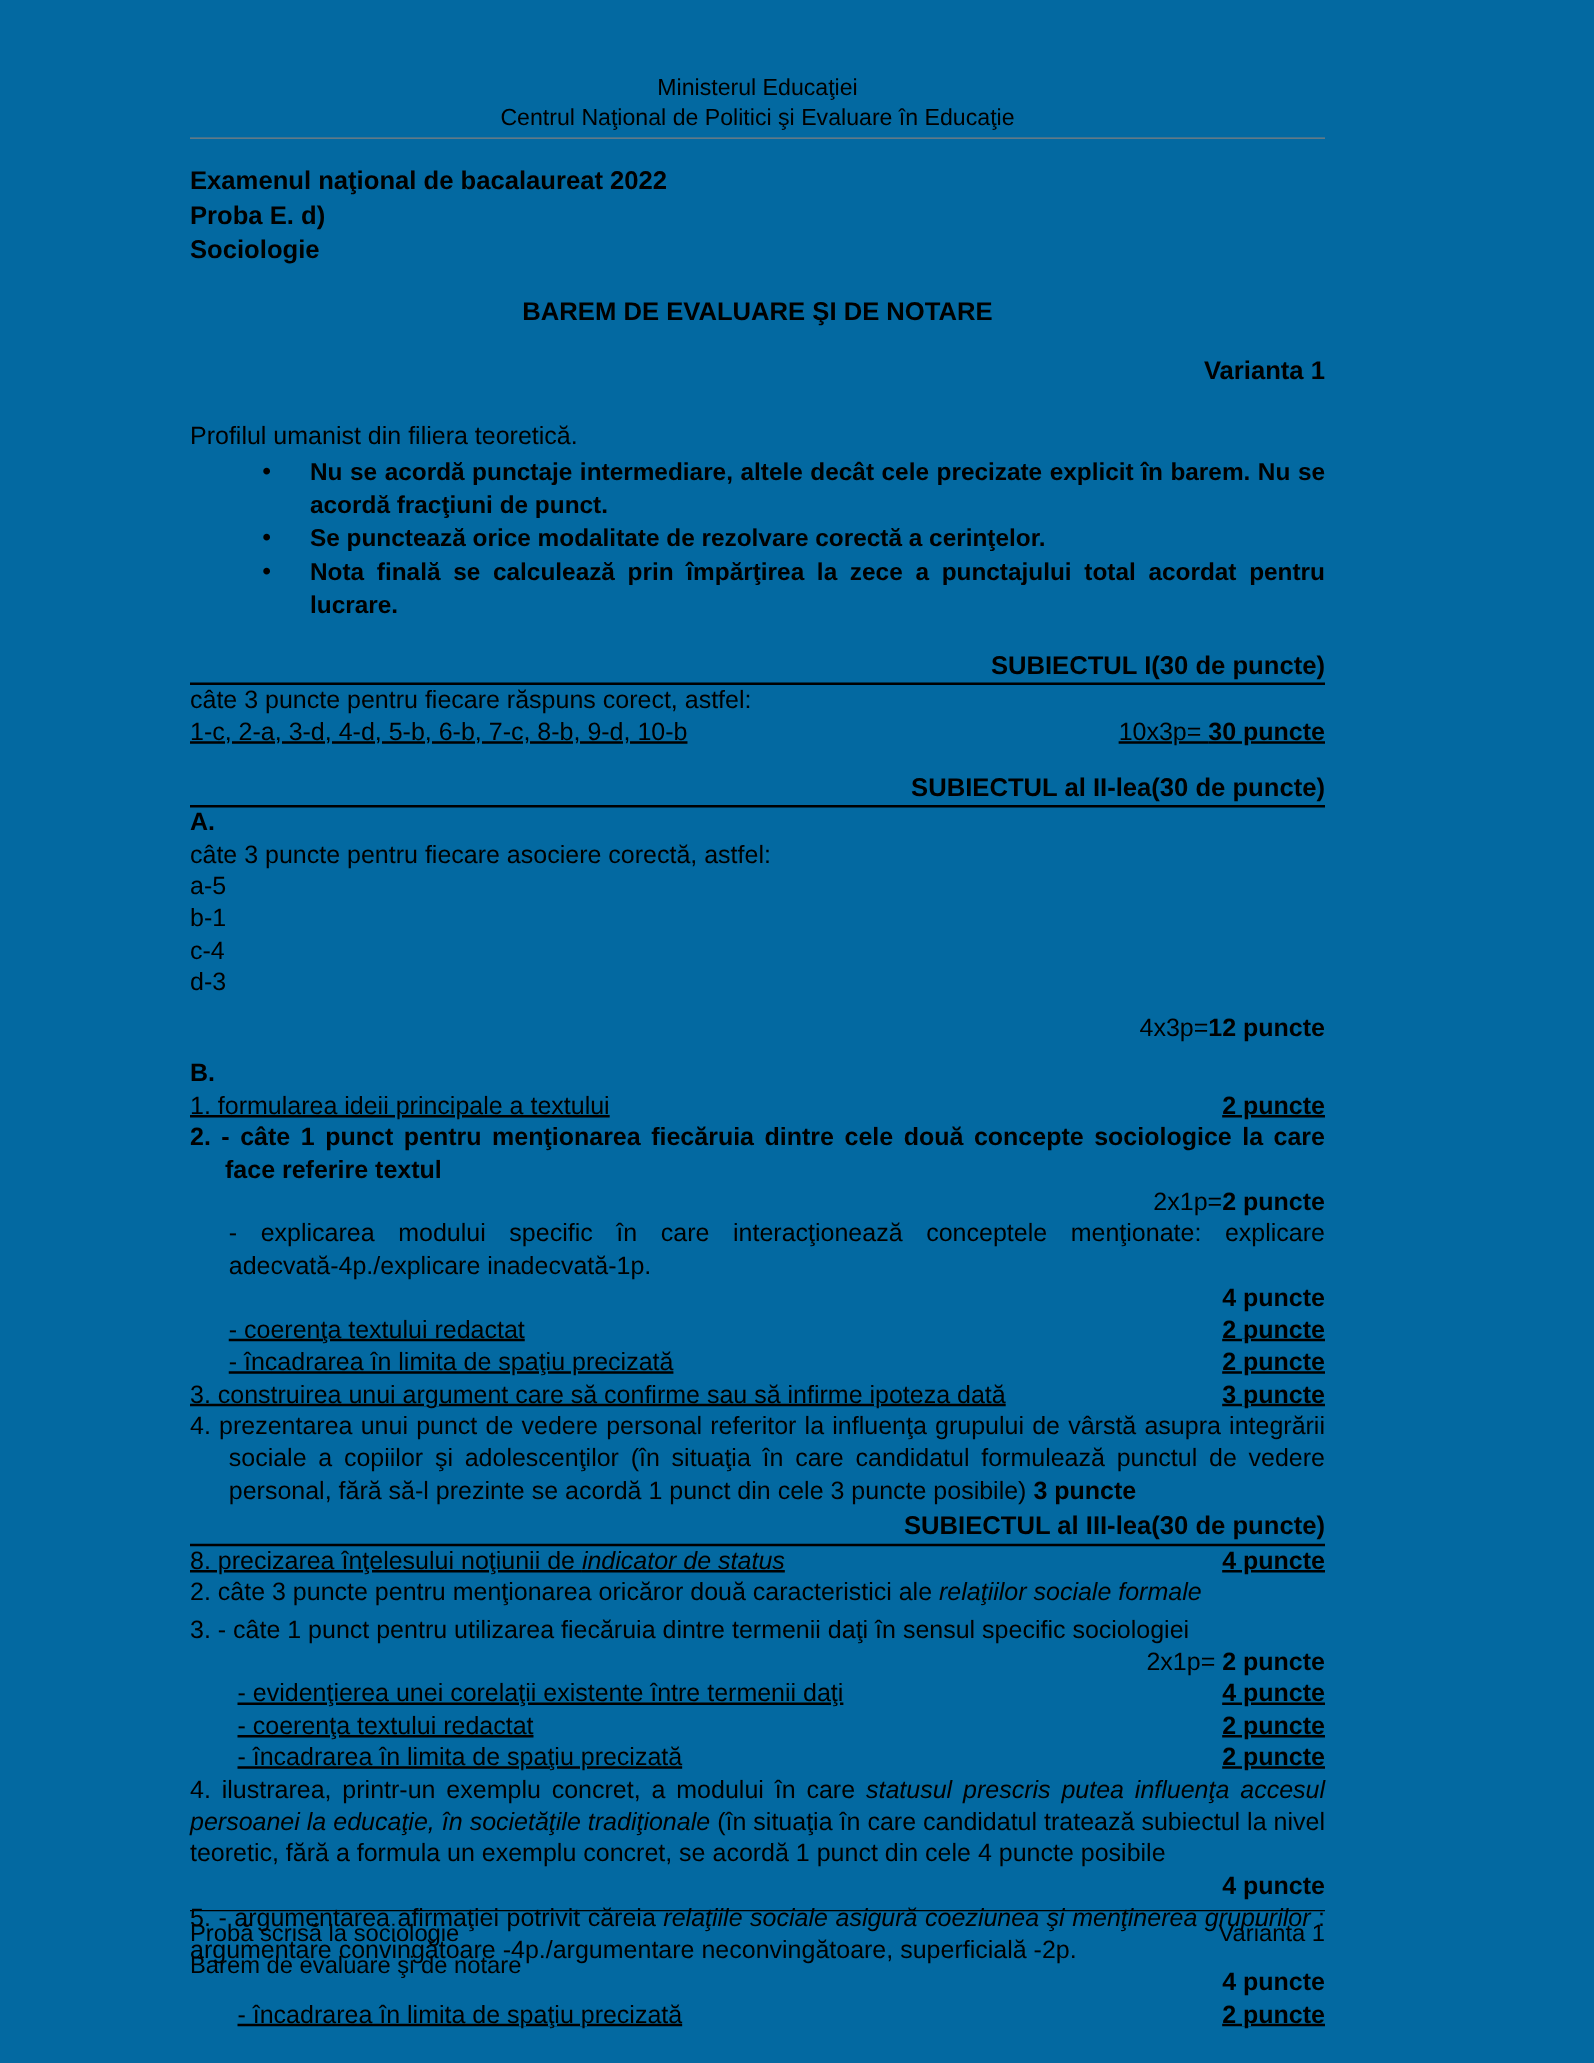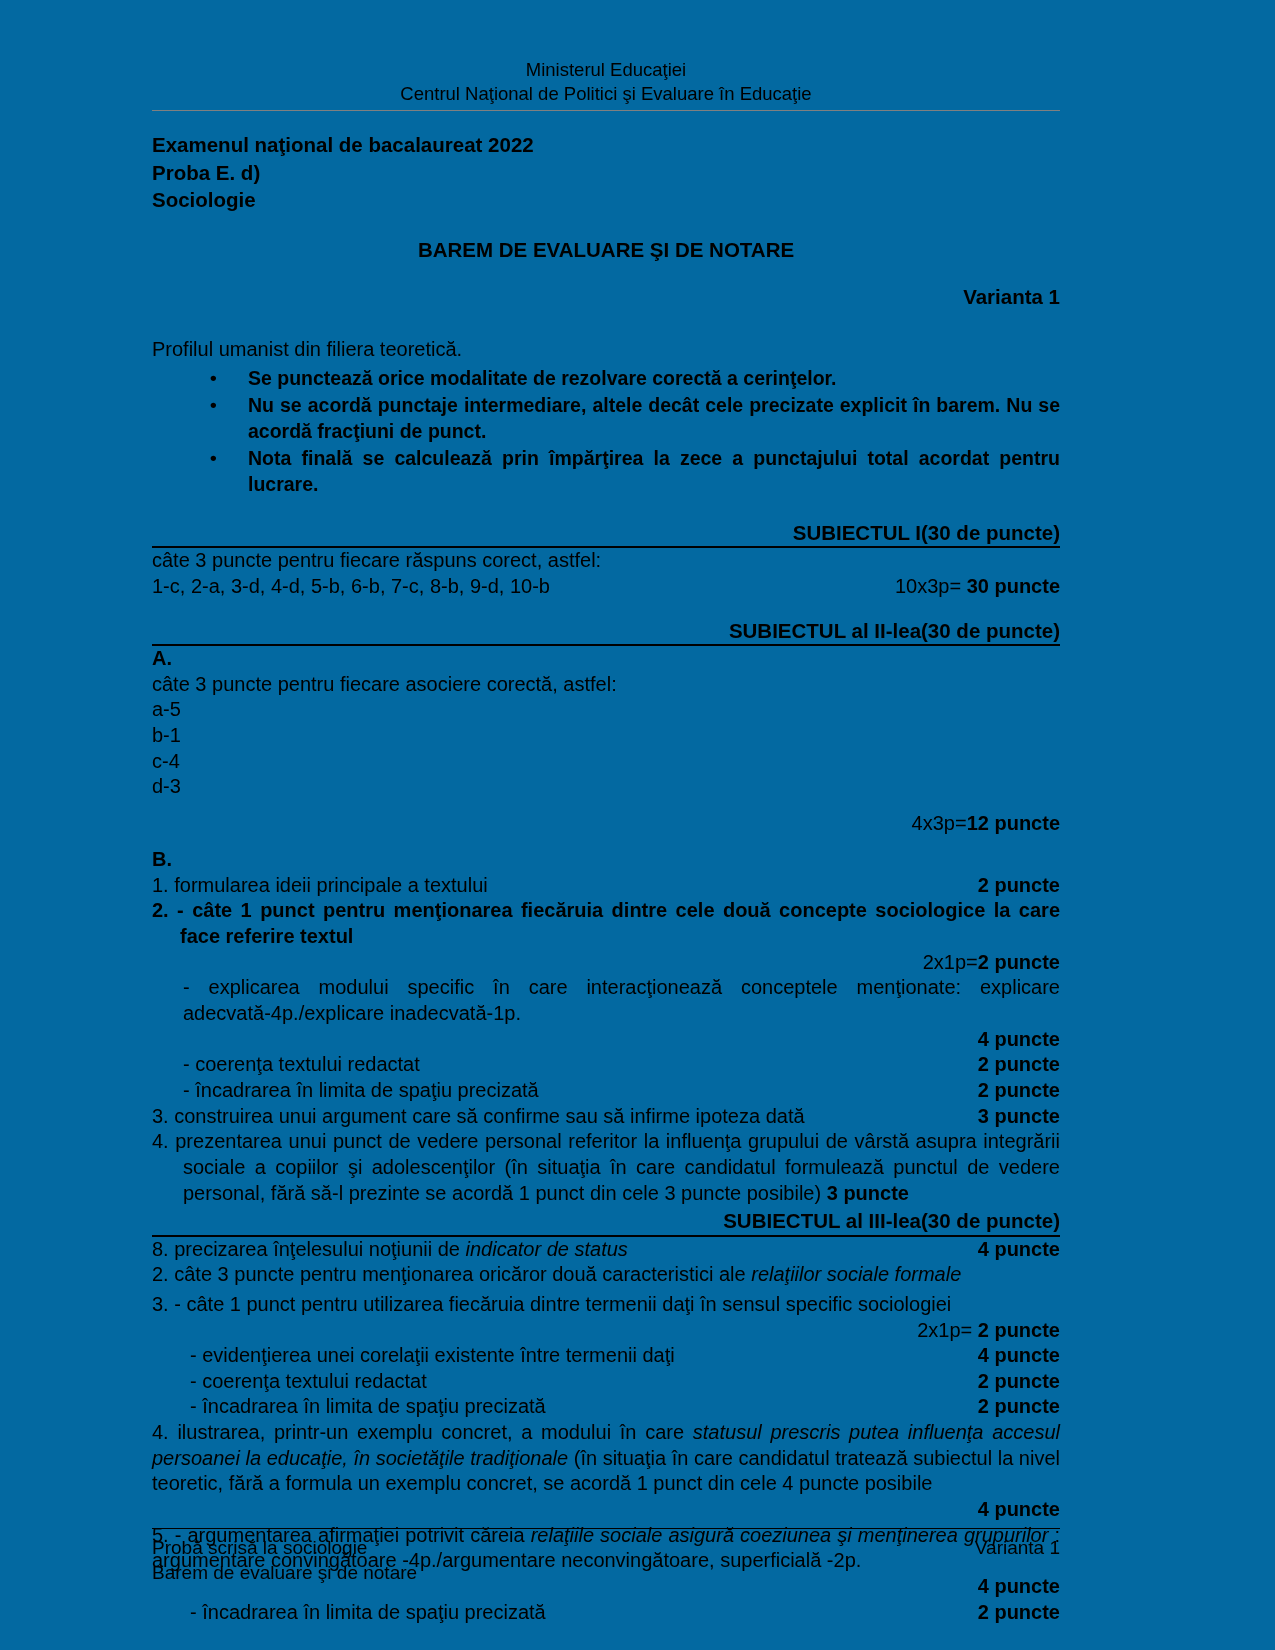--- a/index.html
+++ b/index.html
@@ -108,20 +108,21 @@
   }
   .section-head.tight { margin-top: 2px; }
 
   
   .row {
     display: flex;
     justify-content: space-between;
     align-items: center;
     font-size: 20px;
     line-height: 1.28;
+    text-decoration: underline;
   }
   .row .txt { flex: 0 1 auto; padding-right: 14px; }
   .row .pts { flex: 0 0 auto; white-space: nowrap; font-weight: bold; }
   .row .pts .lite { font-weight: normal; }
 
   .plain {
     font-size: 20px;
     line-height: 1.28;
   }
   .right-pts {
@@ -189,22 +190,22 @@
       <span class="line">Sociologie</span>
     </div>
 
     <div class="barem-title">BAREM DE EVALUARE ŞI DE NOTARE</div>
 
     <div class="varianta-top">Varianta 1</div>
 
     <div class="profil">Profilul umanist din filiera teoretică.</div>
 
     <ul class="rules">
+      <li>Nu se acordă punctaje intermediare, altele decât cele precizate explicit în barem. Nu se acordă fracţiuni de punct.</li>
       <li>Se punctează orice modalitate de rezolvare corectă a cerinţelor.</li>
-      <li>Nu se acordă punctaje intermediare, altele decât cele precizate explicit în barem. Nu se acordă fracţiuni de punct.</li>
       <li>Nota finală se calculează prin împărţirea la zece a punctajului total acordat pentru lucrare.</li>
     </ul>
 
     <div class="section-head" style="margin-top:22px">
       <span>SUBIECTUL I</span>
       <span>(30 de puncte)</span>
     </div>
     <div class="plain">câte 3 puncte pentru fiecare răspuns corect, astfel:</div>
     <div class="row">
       <span class="txt">1-c, 2-a, 3-d, 4-d, 5-b, 6-b, 7-c, 8-b, 9-d, 10-b</span>

